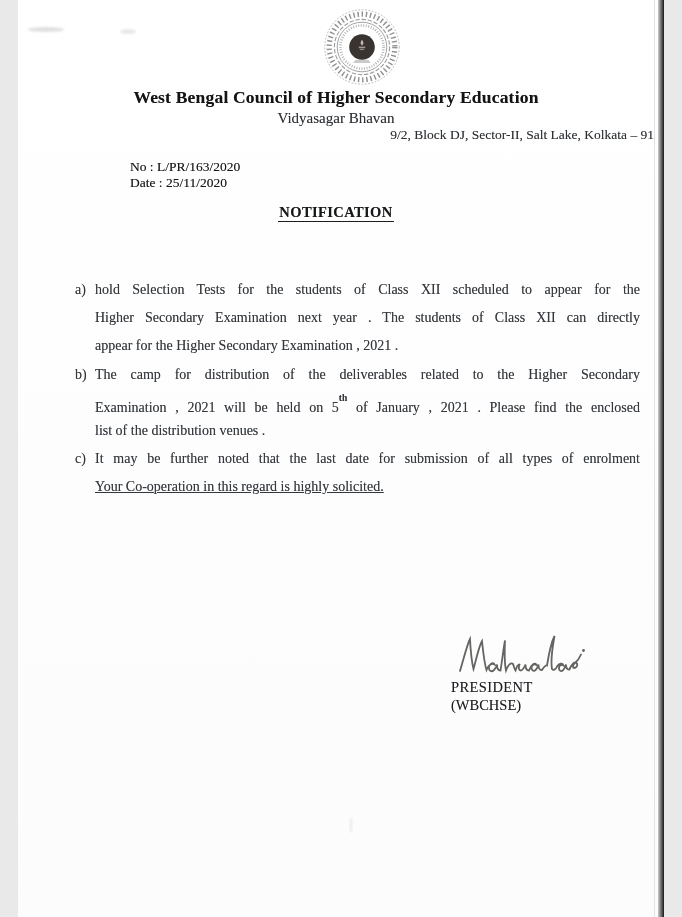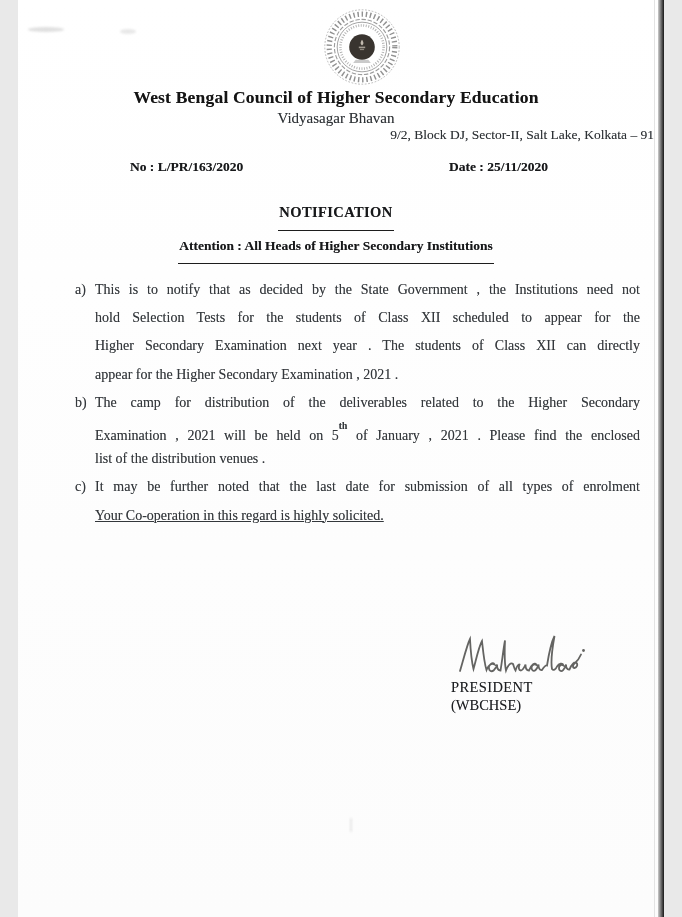--- a/index.html
+++ b/index.html
@@ -24,25 +24,25 @@
   .org-name { position:absolute; top:87px; left:0; right:10px; text-align:center;
     font-size:17.5px; font-weight:bold; color:#141414;
     text-shadow:0 0 .6px rgba(20,20,20,.45); letter-spacing:.2px; }
   .building { position:absolute; top:110px; left:0; right:10px; text-align:center;
     font-size:15px; color:#2d3135; text-shadow:0 0 .5px rgba(45,49,53,.4); }
   .address { position:absolute; top:127px; left:0; right:10px; text-align:right;
     font-size:13.5px; color:#2d3135; text-shadow:0 0 .5px rgba(45,49,53,.4); }
 
   .meta { position:absolute; top:159px; left:112px; right:116px;
     display:flex; justify-content:space-between;
-    font-weight:bold; font-size:13.5px; color:#17181a;
-    text-shadow:0 0 .5px rgba(23,24,26,.45); }
+    font-weight:normal; font-size:13.5px; color:#17181a;
+    text-shadow:0 0 .5px rgba(23,24,26,.45);flex-direction:column; }
 
   .center-line { position:absolute; left:0; right:10px; text-align:center; color:#17181a; }
-  .center-line .u { display:inline-block; border-bottom:1.6px solid #1d1d1d; padding:0 1px 9px;
+  .center-line .u { display:inline-block; border-bottom:1.6px solid #1d1d1d; padding:0 1px 0;
     font-weight:bold; text-shadow:0 0 .5px rgba(23,24,26,.45); }
   .notif-title { top:204px; font-size:14.5px; letter-spacing:.4px; }
   .attention   { top:238px; font-size:13.5px; }
 
   
   .body-block { position:absolute; top:276px; left:57px; width:565px;
     font-size:14px; color:#34383c; text-shadow:0 0 .55px rgba(52,56,60,.5); }
   .para { position:relative; padding-left:20px; }
   .marker { position:absolute; left:0; top:0; line-height:28.2px; }
   .pline { line-height:28.2px; height:28.2px; text-align:justify; text-align-last:justify; }
@@ -88,29 +88,25 @@
   <div class="address">9/2, Block DJ, Sector-II, Salt Lake, Kolkata – 91</div>
 
   <div class="meta">
     <span>No : L/PR/163/2020</span>
     <span>Date : 25/11/2020</span>
   </div>
 
   <div class="center-line notif-title">
     <span class="u">NOTIFICATION</span>
   </div>
-  <div class="center-line attention">
-    <span class="u">Attention : All Heads of Higher Secondary Institutions</span>
-  </div>
 
   <div class="body-block">
     <div class="para">
       <span class="marker">a)</span>
       <div>
-          <div class="pline"><span>This is to notify that as decided by the State Government , the Institutions need not</span></div>
           <div class="pline"><span>hold Selection Tests for the students of Class XII scheduled to appear for the</span></div>
           <div class="pline"><span>Higher Secondary Examination next year . The students of Class XII can directly</span></div>
           <div class="pline plast"><span>appear for the Higher Secondary Examination , 2021 .</span></div>
         </div>
     </div>
     <div class="para">
       <span class="marker">b)</span>
       <div>
           <div class="pline"><span>The camp for distribution of the deliverables related to the Higher Secondary</span></div>
           <div class="pline"><span>Examination , 2021 will be held on 5</span><sup>th</sup><span> of January , 2021 . Please find the enclosed</span></div>

